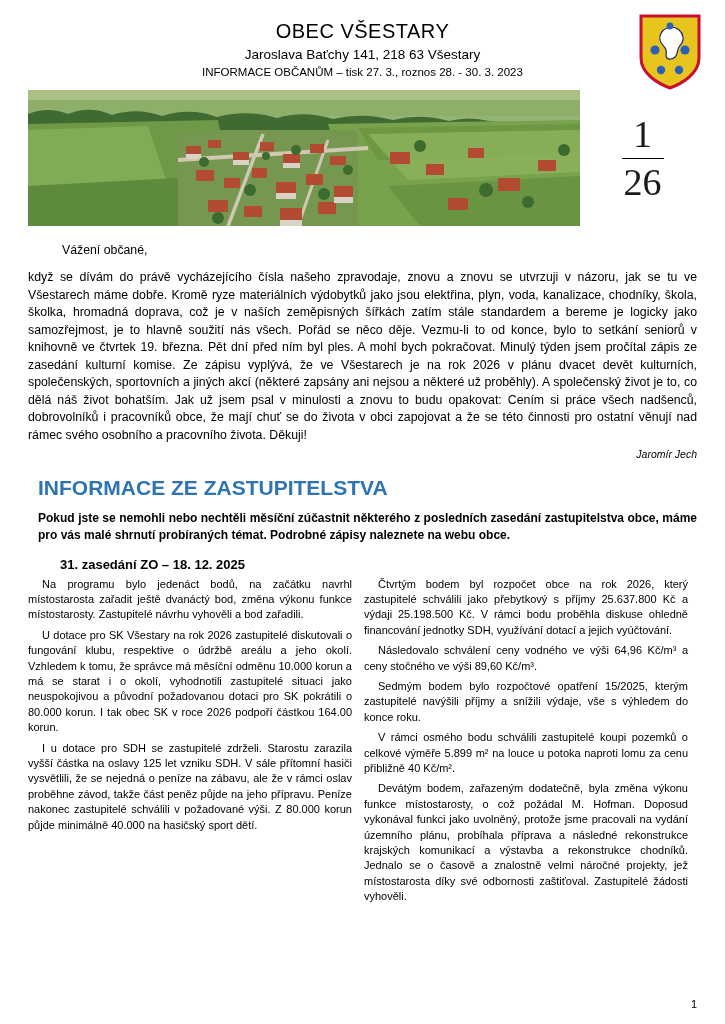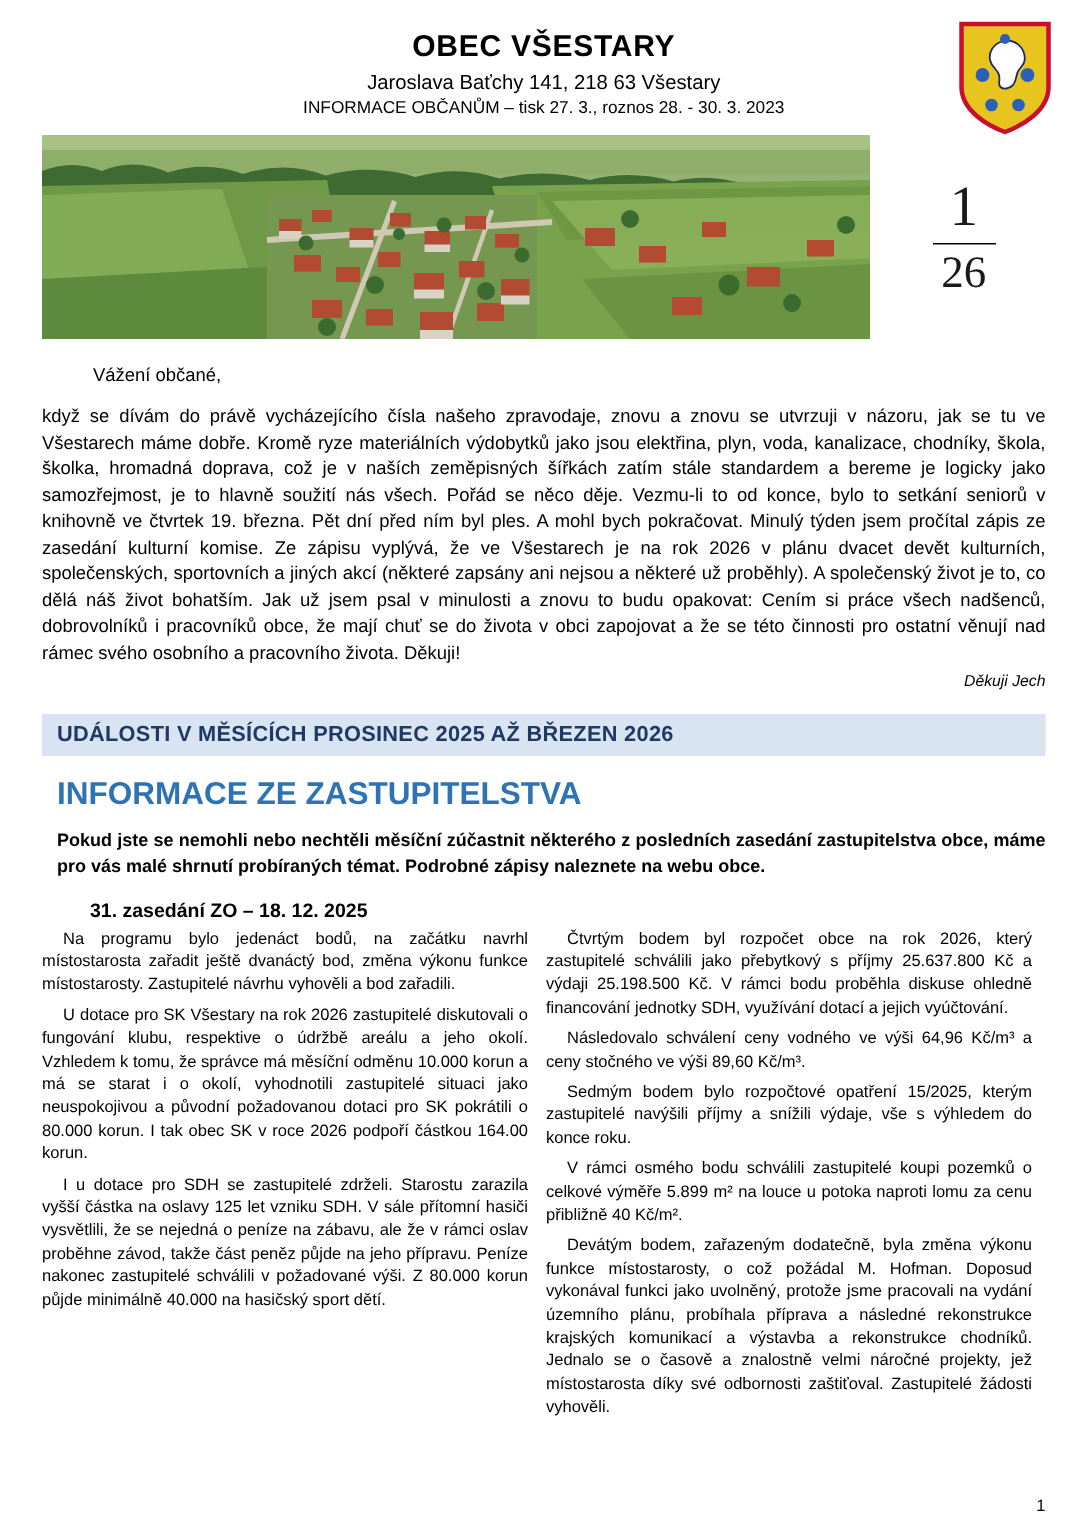--- a/index.html
+++ b/index.html
@@ -21,21 +21,21 @@
   }
 
   
   .masthead {
     position: relative;
     text-align: center;
     padding-top: 6px;
   }
   .masthead h1 {
     font-size: 20px;
-    font-weight: bold;
+    font-weight: normal;
     letter-spacing: 0.5px;
     margin: 0 0 4px 0;
   }
   .masthead .addr {
     font-size: 13.5px;
     margin: 0 0 4px 0;
   }
   .masthead .info {
     font-size: 11.5px;
     margin: 0;
@@ -78,21 +78,21 @@
     font-size: 38px;
     line-height: 1;
     font-weight: normal;
   }
   .issue .rule {
     width: 42px;
     border-top: 1.6px solid #000;
     margin: 5px 0 4px 0;
   }
   .issue .den {
-    font-size: 30px;
+    font-size: 38px;
     line-height: 1;
   }
 
   
   .editorial {
     margin-top: 16px;
     font-size: 12.3px;
     line-height: 1.42;
     text-align: justify;
   }
@@ -281,24 +281,23 @@
     <div class="issue">
       <div class="num">1</div>
       <div class="rule"></div>
       <div class="den">26</div>
     </div>
   </div>
 
   <div class="editorial">
     <div class="greeting">Vážení občané,</div>
     <p class="body">když se dívám do právě vycházejícího čísla našeho zpravodaje, znovu a znovu se utvrzuji v názoru, jak se tu ve Všestarech máme dobře. Kromě ryze materiálních výdobytků jako jsou elektřina, plyn, voda, kanalizace, chodníky, škola, školka, hromadná doprava, což je v naších zeměpisných šířkách zatím stále standardem a bereme je logicky jako samozřejmost, je to hlavně soužití nás všech. Pořád se něco děje. Vezmu-li to od konce, bylo to setkání seniorů v knihovně ve čtvrtek 19. března. Pět dní před ním byl ples. A mohl bych pokračovat. Minulý týden jsem pročítal zápis ze zasedání kulturní komise. Ze zápisu vyplývá, že ve Všestarech je na rok 2026 v plánu dvacet devět kulturních, společenských, sportovních a jiných akcí (některé zapsány ani nejsou a některé už proběhly). A společenský život je to, co dělá náš život bohatším. Jak už jsem psal v minulosti a znovu to budu opakovat: Cením si práce všech nadšenců, dobrovolníků i pracovníků obce, že mají chuť se do života v obci zapojovat a že se této činnosti pro ostatní věnují nad rámec svého osobního a pracovního života. Děkuji!</p>
-    <div class="sign">Děkuji Jech</div>
+    <div class="sign">Jaromír Jech</div>
   </div>
 
-  <div class="banner">UDÁLOSTI V MĚSÍCÍCH PROSINEC 2025 AŽ BŘEZEN 2026</div>
 
   <div class="section-title">INFORMACE ZE ZASTUPITELSTVA</div>
   <div class="lede">Pokud jste se nemohli nebo nechtěli měsíční zúčastnit některého z posledních zasedání zastupitelstva obce, máme pro vás malé shrnutí probíraných témat. Podrobné zápisy naleznete na webu obce.</div>
   <div class="article-head">31. zasedání ZO – 18. 12. 2025</div>
 
   <div class="cols">
     <div class="col">
       <p>Na programu bylo jedenáct bodů, na začátku navrhl místostarosta zařadit ještě dvanáctý bod, změna výkonu funkce místostarosty. Zastupitelé návrhu vyhověli a bod zařadili.</p>
       <p>U dotace pro SK Všestary na rok 2026 zastupitelé diskutovali o fungování klubu, respektive o údržbě areálu a jeho okolí. Vzhledem k tomu, že správce má měsíční odměnu 10.000 korun a má se starat i o okolí, vyhodnotili zastupitelé situaci jako neuspokojivou a původní požadovanou dotaci pro SK pokrátili o 80.000 korun. I tak obec SK v roce 2026 podpoří částkou 164.00 korun.</p>
       <p>I u dotace pro SDH se zastupitelé zdrželi. Starostu zarazila vyšší částka na oslavy 125 let vzniku SDH. V sále přítomní hasiči vysvětlili, že se nejedná o peníze na zábavu, ale že v rámci oslav proběhne závod, takže část peněz půjde na jeho přípravu. Peníze nakonec zastupitelé schválili v požadované výši. Z 80.000 korun půjde minimálně 40.000 na hasičský sport dětí.</p>

